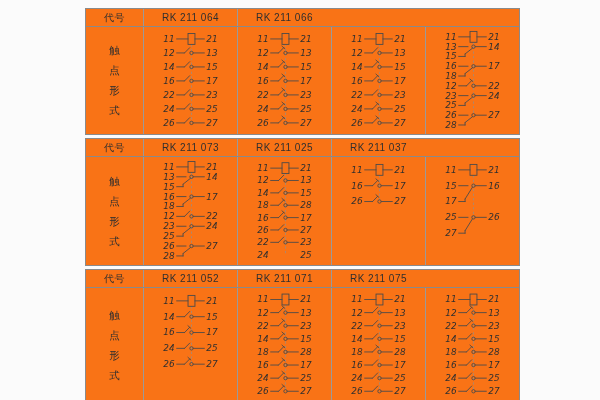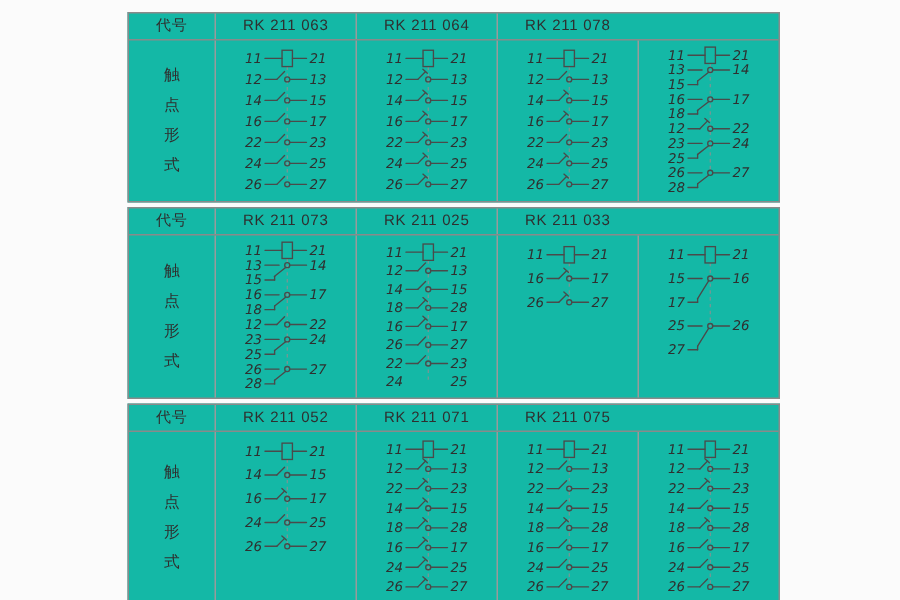--- a/index.html
+++ b/index.html
@@ -7,21 +7,21 @@
     width:600px;height:400px;overflow:hidden;position:relative;
     background:#fbfbfb;
     font-family:"Liberation Sans","DejaVu Sans",sans-serif;
     color:#2f2f2f;
   }
   #relay-table{
     position:absolute;left:85px;top:8px;width:435px;
   }
   .group{
     border:1px solid #8a8a8a;
-    background:#14b8a6;
+    background:#f97316;
     margin-bottom:3px; 
   }
   .g-header{
     display:grid;grid-template-columns:57px repeat(4,1fr);
     border-bottom:1px solid #8a8a8a;
   }
   .g-body{
     display:grid;grid-template-columns:57px repeat(4,1fr);
   }
   .cell{border-left:1px solid #9a9a9a;}
@@ -39,23 +39,22 @@
   .diag-cell{position:relative;font-style:italic;}
   .diag-cell svg{display:block;}
 </style>
 </head>
 <body>
 
 <div id="relay-table">
     <div class="group">
       <div class="g-header">
         <div class="cell head-cell">代号</div>
-        <div class="cell head-cell">RK 211 063</div>
         <div class="cell head-cell">RK 211 064</div>
-        <div class="cell head-cell">RK 211 078</div>
+        <div class="cell head-cell">RK 211 066</div>
       </div>
       <div class="g-body">
         <div class="cell body-label" style="height: 107px;">
           <span>触</span>
           <span>点</span>
           <span>形</span>
           <span>式</span>
         </div>
         <div class="cell diag-cell">
           <svg viewBox="0 0 94 107" width="100%" height="107" preserveAspectRatio="xMidYMin meet">
@@ -312,21 +311,21 @@
             <text x="31" y="102.05000000000001" text-anchor="end" font-size="9" font-family="&quot;DejaVu Sans&quot;,sans-serif" fill="#2f2f2f">28</text>
           </svg>
         </div>
       </div>
     </div>
     <div class="group">
       <div class="g-header">
         <div class="cell head-cell">代号</div>
         <div class="cell head-cell">RK 211 073</div>
         <div class="cell head-cell">RK 211 025</div>
-        <div class="cell head-cell">RK 211 033</div>
+        <div class="cell head-cell">RK 211 037</div>
       </div>
       <div class="g-body">
         <div class="cell body-label" style="height: 108px;">
           <span>触</span>
           <span>点</span>
           <span>形</span>
           <span>式</span>
         </div>
         <div class="cell diag-cell">
           <svg viewBox="0 0 94 108" width="100%" height="108" preserveAspectRatio="xMidYMin meet">

